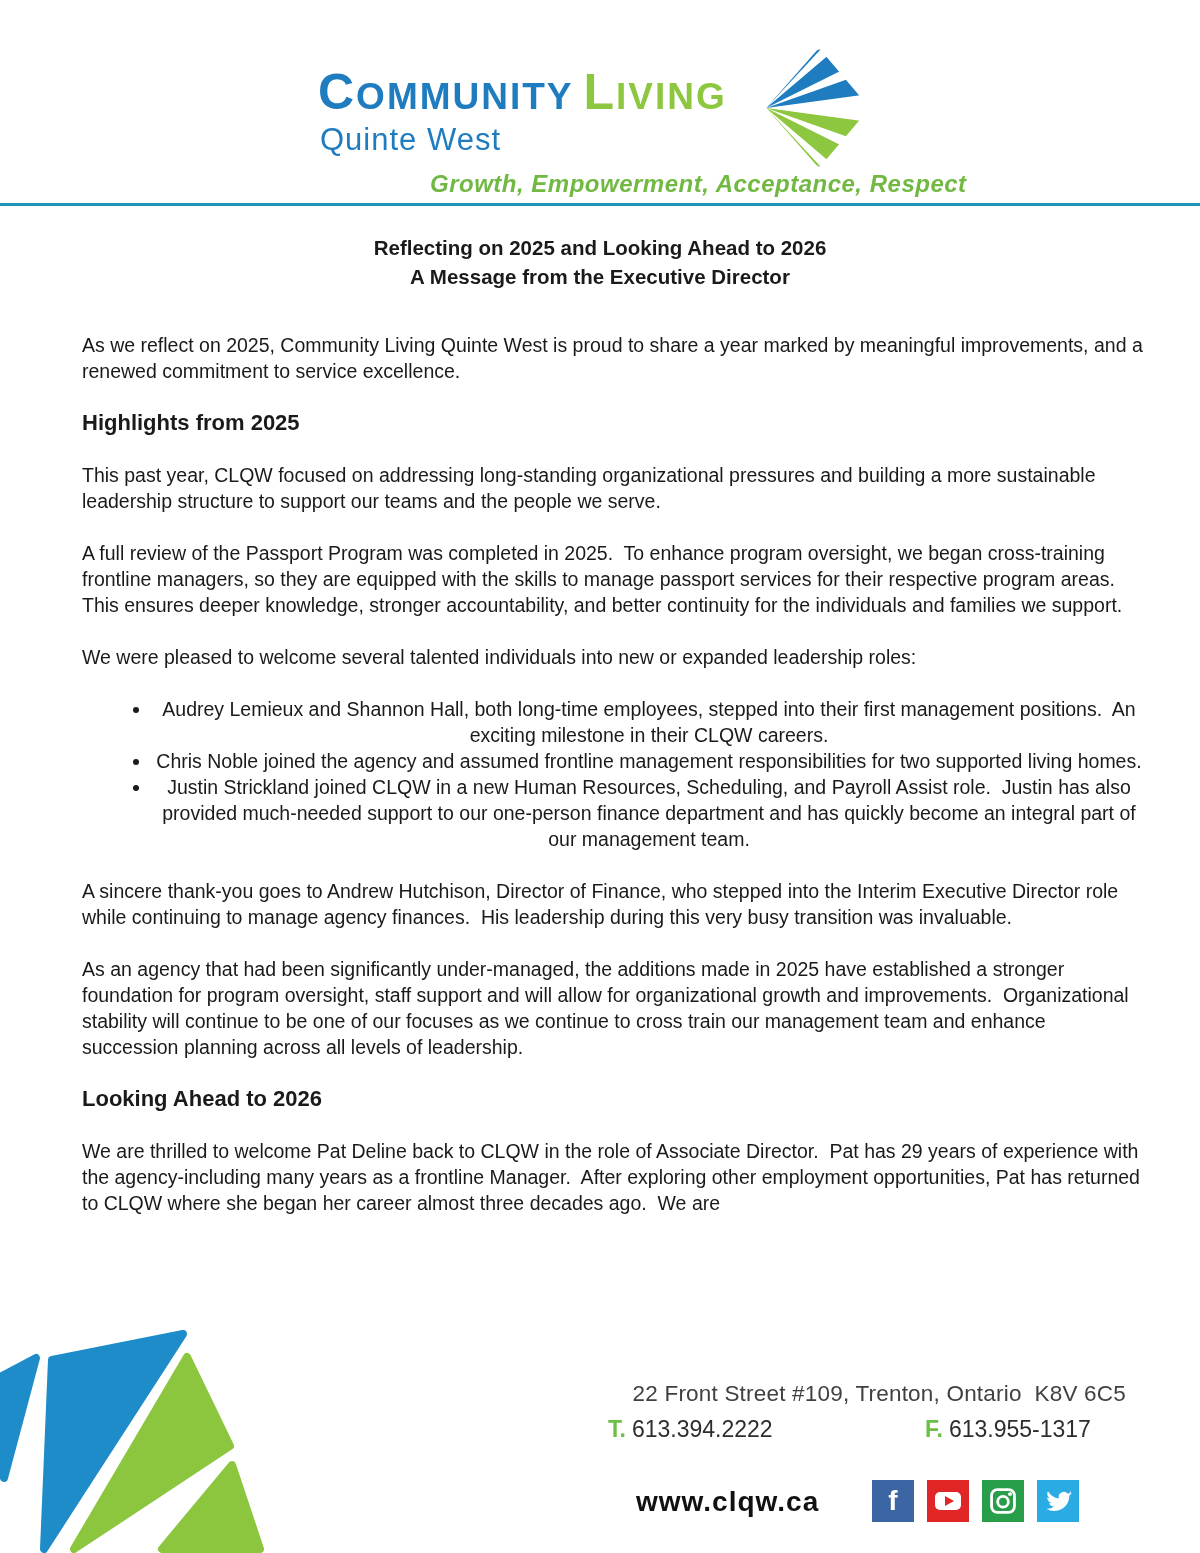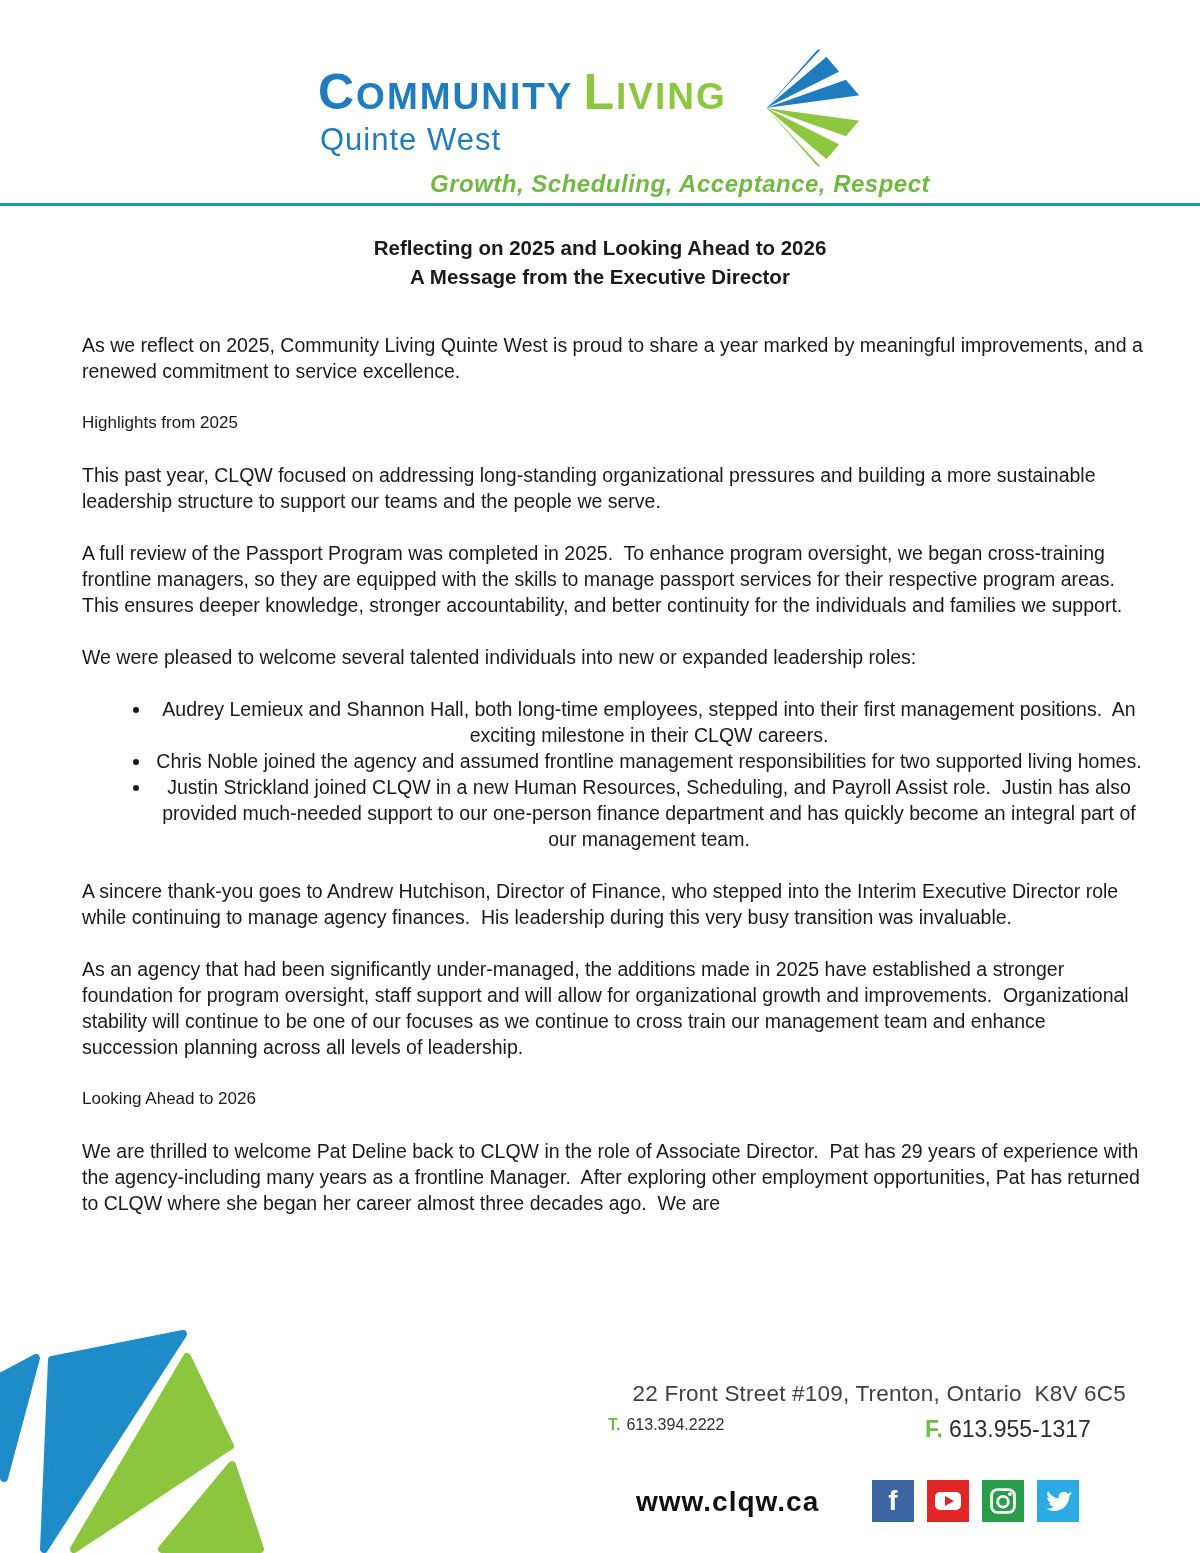--- a/index.html
+++ b/index.html
@@ -24,31 +24,31 @@
   .diamond { position:absolute; left:766px; top:46px; width:106px; height:124px; }
 
   
   .title-block { position:absolute; left:0; top:233px; width:1200px;
                  text-align:center; font-weight:bold; font-size:20.5px; line-height:29px; }
 
   
   .body-copy { position:absolute; left:82px; top:332px; width:1064px;
                font-size:19.5px; line-height:26px; z-index:2; }
   .body-copy p { margin:0 0 26px 0; white-space:pre-wrap; }
-  .body-copy h3 { margin:0 0 26px 0; font-size:17px; line-height:26px; font-weight:normal; }
+  .body-copy h3 { margin:0 0 26px 0; font-size:22px; line-height:26px; font-weight:bold; }
   .body-copy ul { margin:0 0 26px 0; padding-left:70px;text-align:center; }
   .body-copy li { white-space:pre-wrap; }
 
   
   .corner { position:absolute; left:0; bottom:0; width:270px; height:225px; z-index:1; }
 
   
   .addr { position:absolute; right:74px; top:1381px; font-size:22.5px; color:#404040;
           letter-spacing:0.2px; white-space:pre-wrap; z-index:3; }
-  .tel  { position:absolute; left:608px; top:1416px; font-size:16px; color:#2e2e2e; z-index:3; }
+  .tel  { position:absolute; left:608px; top:1416px; font-size:23px; color:#2e2e2e; z-index:3; }
   .fax  { position:absolute; left:925px; top:1416px; font-size:23px; color:#2e2e2e; z-index:3; }
   .tf-label { color:#6cbf45; font-weight:bold; margin-right:6px; }
   .site { position:absolute; left:636px; top:1486px; font-size:28px; font-weight:bold;
           color:#111; letter-spacing:1px; z-index:3; }
   .social { position:absolute; left:872px; top:1480px; display:flex; gap:13px; z-index:3; }
   .sq { width:42px; height:42px; display:flex; align-items:center; justify-content:center; }
   .fb-f { color:#fff; font-weight:bold; font-size:28px; line-height:42px; }
   .yt-pill { width:26px; height:18px; background:#fff; border-radius:5px;
              display:flex; align-items:center; justify-content:center; }
   .yt-tri { width:0; height:0; border-left:9px solid #e02626;
@@ -56,21 +56,21 @@
 </style>
 </head>
 <body>
 
 <div class="page">
 
   <div class="logo-line1">
     <span class="logo-word blue">Community</span><span class="logo-word green">Living</span>
   </div>
   <div class="logo-sub">Quinte West</div>
-  <div class="tagline">Growth, Scheduling, Acceptance, Respect</div>
+  <div class="tagline">Growth, Empowerment, Acceptance, Respect</div>
 
   <svg class="diamond" viewBox="0 0 104 122">
     <defs>
       <clipPath id="dclip">
           <polygon points="0,61 52,2 102,61 52,120"></polygon>
         </clipPath>
     </defs>
     <g clip-path="url(#dclip)">
       <polygon points="0,61 44,6 54,3" fill="#1e7cbf"></polygon>
       <polygon points="0,61 60,10 74,24" fill="#1e7cbf"></polygon>

